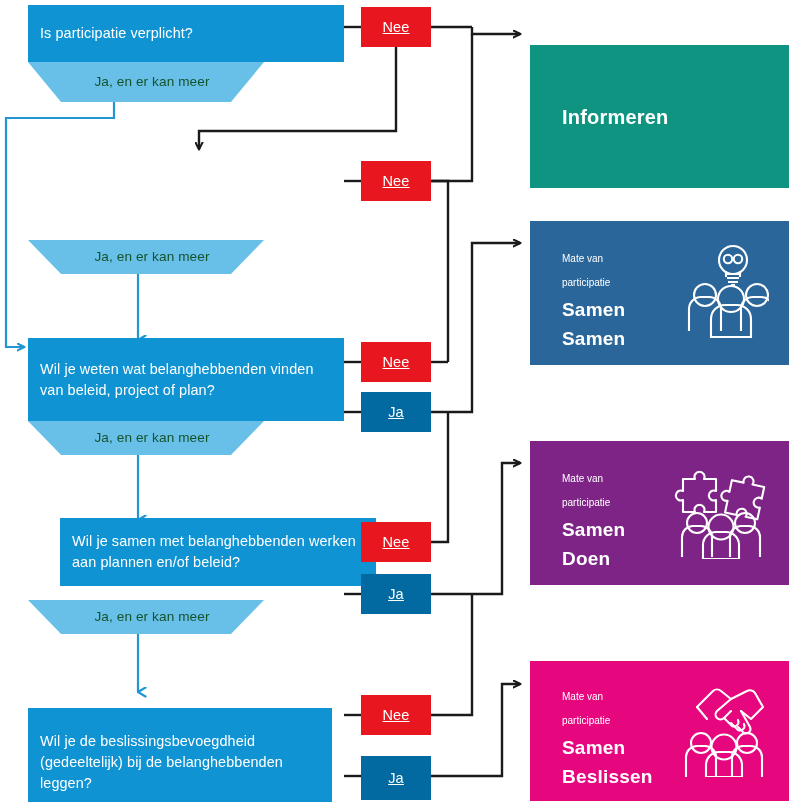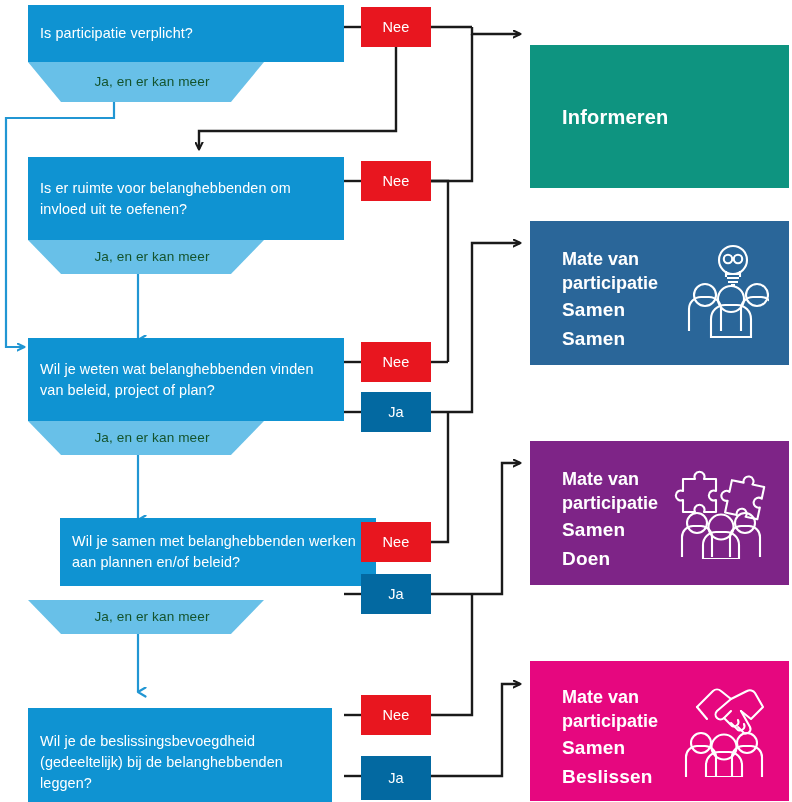--- a/index.html
+++ b/index.html
@@ -66,40 +66,41 @@
   .chip {
     position: absolute;
     z-index: 4;
     display: flex;
     align-items: center;
     justify-content: center;
     color: #ffffff;
     font-size: 14.5px;
     font-weight: 500;
     letter-spacing: .2px;
+    text-decoration: underline;
   }
   .chip.nee { background: #e8161f; }
   .chip.ja  { background: #0369a1; }
 
   
   .outcome {
     position: absolute;
     z-index: 3;
     box-sizing: border-box;
     color: #ffffff;
     overflow: hidden;
   }
   .outcome .otext {
     position: absolute;
     left: 32px;
   }
   .outcome .small {
-    font-size: 18px;
+    font-size: 10px;
     line-height: 24px;
-    font-weight: 700;
+    font-weight: 400;
   }
   .outcome .big {
     font-size: 19px;
     line-height: 29px;
     font-weight: 700;
     letter-spacing: .2px;
   }
   .outcome.plain .otext {
     top: 50%;
     transform: translateY(-50%);
@@ -187,23 +188,20 @@
     </div>
     <div class="qtab" style="left:0px; top:57px; width:236px; height:40px;">
       <span>Ja, en er kan meer</span>
     </div>
   </div>
   <div class="chip nee" style="left:361px; top:7px; width:70px; height:40px;">
     <span>Nee</span>
   </div>
 
   <div class="qcard" style="left:28px; top:157px; width:316px; height:117px;">
-    <div class="qbody" style="width:316px; height:83px;">
-      <span>Is er ruimte voor belanghebbenden om invloed uit te oefenen?</span>
-    </div>
     <div class="qtab" style="left:0px; top:83px; width:236px; height:34px;">
       <span>Ja, en er kan meer</span>
     </div>
   </div>
   <div class="chip nee" style="left:361px; top:161px; width:70px; height:40px;">
     <span>Nee</span>
   </div>
 
   <div class="qcard" style="left:28px; top:338px; width:316px; height:117px;">
     <div class="qbody" style="width:316px; height:83px;">

